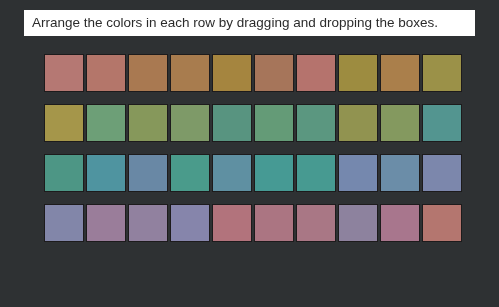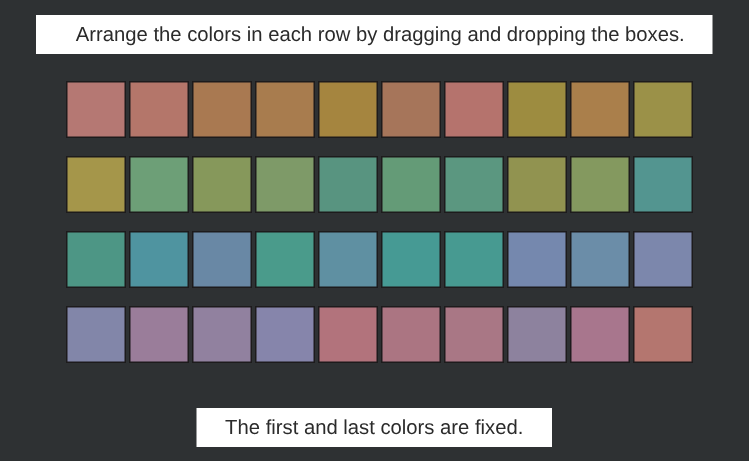--- a/index.html
+++ b/index.html
@@ -30,21 +30,21 @@
     justify-content: center;
     white-space: nowrap;
     box-sizing: border-box;
   }
   #top-banner {
     left: 24px;
     top: 10px;
     width: 451px;
     height: 26px;
     padding-left: 8px;
-    justify-content: center;
+    justify-content: flex-start;
   }
   #bottom-banner {
     left: 131px;
     top: 272px;
     width: 237px;
     height: 26px;
   }
   #grid {
     position: absolute;
     left: 44px;
@@ -126,17 +126,14 @@
         <div class="swatch movable" style="background: rgb(134, 133, 171); border-color: rgb(29, 27, 28);"></div>
         <div class="swatch movable" style="background: rgb(178, 115, 124); border-color: rgb(29, 27, 28);"></div>
         <div class="swatch movable" style="background: rgb(171, 117, 130); border-color: rgb(29, 27, 28);"></div>
         <div class="swatch movable" style="background: rgb(169, 119, 133); border-color: rgb(29, 27, 28);"></div>
         <div class="swatch movable" style="background: rgb(141, 130, 158); border-color: rgb(29, 27, 28);"></div>
         <div class="swatch movable" style="background: rgb(168, 118, 141); border-color: rgb(29, 27, 28);"></div>
         <div class="swatch fixed" style="background: rgb(180, 118, 111); border-color: rgb(29, 27, 28);"></div>
       </div>
     </div>
 
-  <div class="banner" id="bottom-banner">
-    <span>The first and last colors are fixed.</span>
-  </div>
 
 </div>
 
 </body></html>

